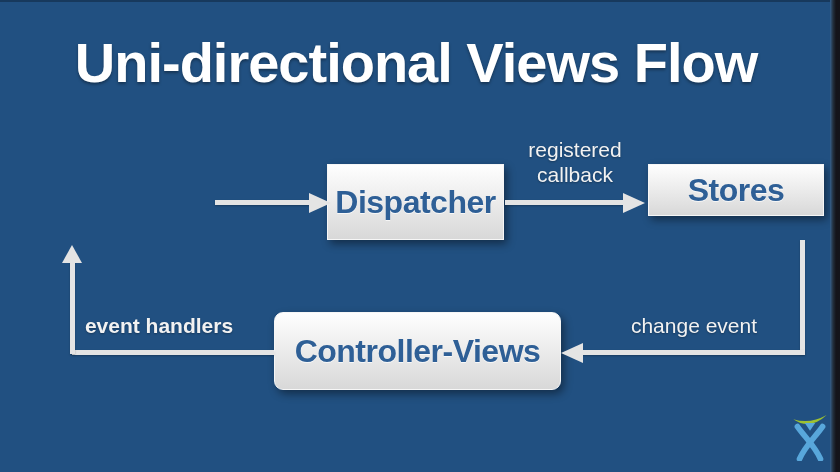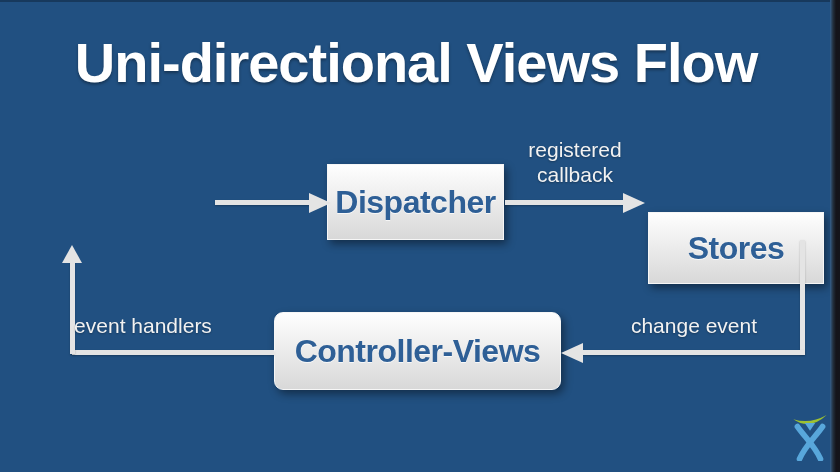--- a/index.html
+++ b/index.html
@@ -52,21 +52,21 @@
   .node-label {
     color: #2e5f96;
     font-size: 32px;
     font-weight: bold;
     letter-spacing: -0.5px;
     white-space: nowrap;
     text-shadow: 0 1px 0 rgba(255,255,255,0.7);
   }
   #node-views      { left: 37px;  top: 164px; width: 177px; height: 76px; }
   #node-dispatcher { left: 327px; top: 164px; width: 177px; height: 76px; }
-  #node-stores     { left: 648px; top: 164px; width: 176px; height: 72px; margin-top: 48px; }
+  #node-stores     { left: 648px; top: 164px; width: 176px; height: 52px; }
   #node-controller { left: 274px; top: 312px; width: 287px; height: 78px; border-radius: 9px; }
 
   .edge-line {
     position: absolute;
     background: #e4e4e4;
     box-shadow: 0 1px 2px rgba(0,0,0,0.25);
   }
   .edge-head { position: absolute; width: 0; height: 0; }
   .head-right {
     border-top: 10px solid transparent;
@@ -87,21 +87,21 @@
     position: absolute;
     color: #f2f2f2;
     font-size: 21px;
     text-align: center;
     line-height: 25px;
     white-space: pre-line;
     text-shadow: 0 1px 2px rgba(0,0,0,0.3);
   }
   #label-actions    { left: 210px; top: 169px; width: 112px; }
   #label-registered { left: 500px; top: 137px; width: 150px; text-align: center; }
-  #label-events     { left: 58px;  top: 313px; width: 170px; }
+  #label-events     { left: 74px;  top: 313px; width: 170px; font-weight: bold; }
   #label-change     { left: 609px; top: 313px; width: 170px; }
 
   #line-v-d   { left: 215px; top: 200px; width: 96px;  height: 5px; }
   #head-v-d   { left: 309px; top: 193px; }
   #line-d-s   { left: 505px; top: 200px; width: 120px; height: 5px; }
   #head-d-s   { left: 623px; top: 193px; }
   #line-s-down{ left: 800px; top: 240px; width: 5px;   height: 114px; }
   #line-s-c   { left: 578px; top: 350px; width: 227px; height: 5px; }
   #head-s-c   { left: 561px; top: 343px; }
   #line-c-left{ left: 72px;  top: 350px; width: 202px; height: 5px; }

